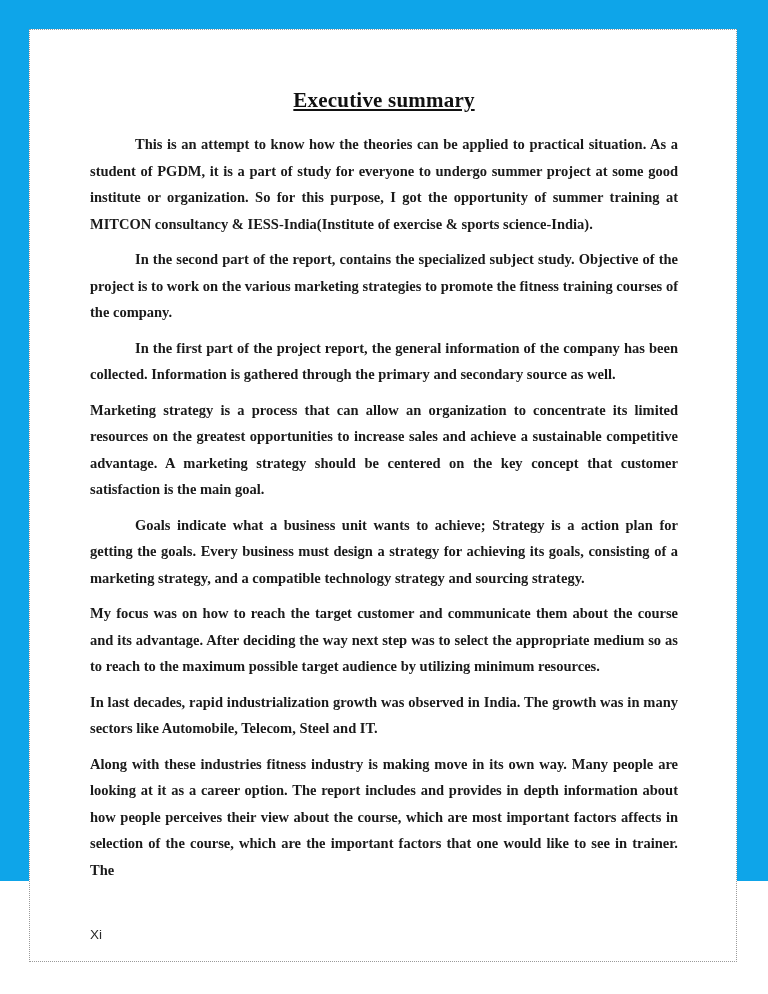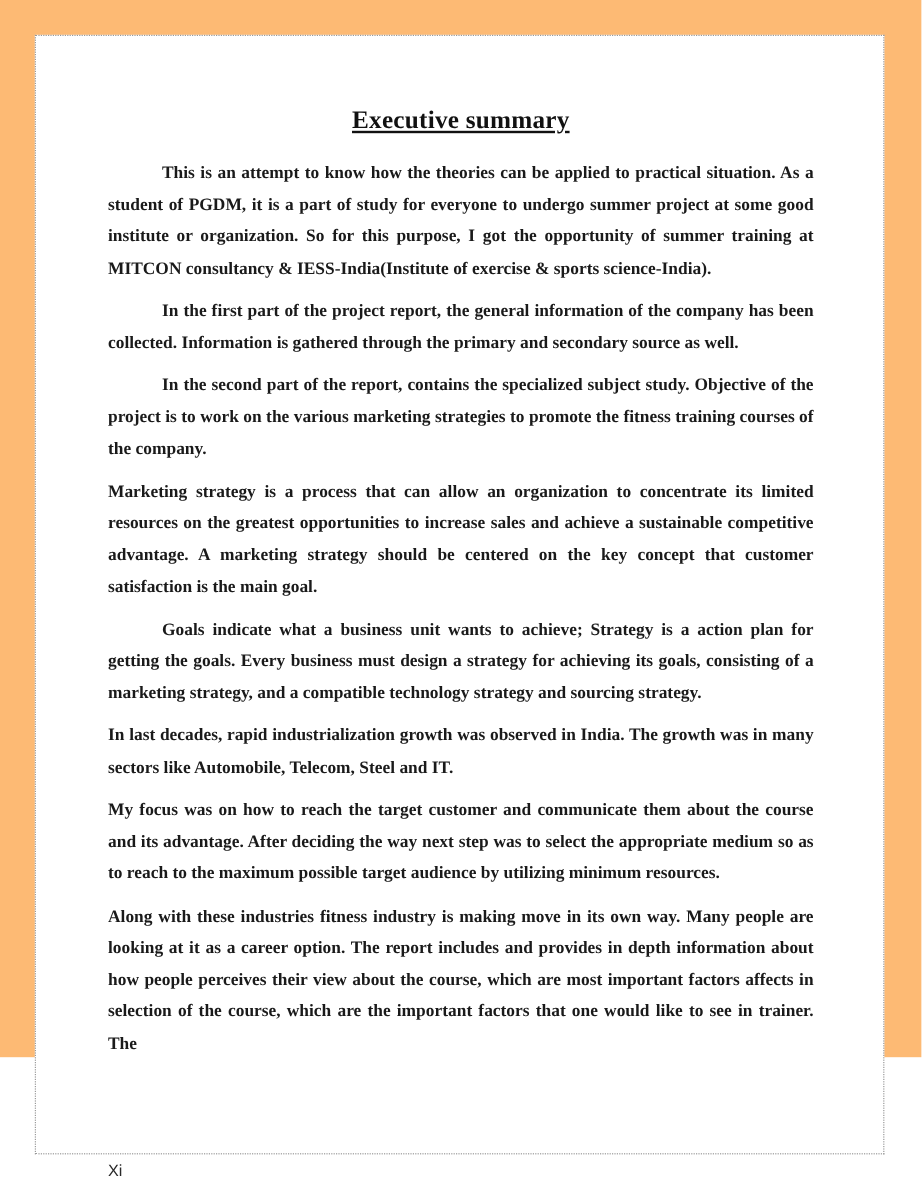--- a/index.html
+++ b/index.html
@@ -8,21 +8,21 @@
     height: 994px;
     background: #ffffff;
     font-family: "Liberation Serif", "DejaVu Serif", serif;
     color: #151515;
     overflow: hidden;
   }
   .page {
     position: relative;
     width: 768px;
     height: 881px;
-    background: #fdba74;
+    background: #0ea5e9;
   }
   .page-border {
     position: absolute;
     left: 29px;
     top: 29px;
     width: 708px;
     height: 933px;
     border: 1px dotted #9a9a9a;
     background: #ffffff;
   }
@@ -54,43 +54,42 @@
   .para.indent {
     text-indent: 45px;
   }
   .page-number {
     position: absolute;
     left: 90px;
     top: 927px;
     font-family: "Liberation Sans", "DejaVu Sans", sans-serif;
     font-size: 13.5px;
     color: #2a2a2a;
-    margin-top: 41px;
   }
 </style>
 </head>
 <body>
 
 <div class="page">
   <div class="page-border"></div>
 
   <div class="content">
     <h1 class="doc-title">Executive summary</h1>
 
     <p class="para indent">This is an attempt to know how the theories can be applied to practical situation. As a student of PGDM, it is a part of study for everyone to undergo summer project at some good institute or organization. So for this purpose, I got the opportunity of summer training at MITCON consultancy &amp; IESS-India(Institute of exercise &amp; sports science-India).</p>
 
+    <p class="para indent">In the second part of the report, contains the specialized subject study. Objective of the project is to work on the various marketing strategies to promote the fitness training courses of the company.</p>
+
     <p class="para indent">In the first part of the project report, the general information of the company has been collected. Information is gathered through the primary and secondary source as well.</p>
-
-    <p class="para indent">In the second part of the report, contains the specialized subject study. Objective of the project is to work on the various marketing strategies to promote the fitness training courses of the company.</p>
 
     <p class="para">Marketing strategy is a process that can allow an organization to concentrate its limited resources on the greatest opportunities to increase sales and achieve a sustainable competitive advantage. A marketing strategy should be centered on the key concept that customer satisfaction is the main goal.</p>
 
     <p class="para indent">Goals indicate what a business unit wants to achieve; Strategy is a action plan for getting the goals. Every business must design a strategy for achieving its goals, consisting of a marketing strategy, and a compatible technology strategy and sourcing strategy.</p>
 
+    <p class="para">My focus was on how to reach the target customer and communicate them about the course and its advantage. After deciding the way next step was to select the appropriate medium so as to reach to the maximum possible target audience by utilizing minimum resources.</p>
+
     <p class="para">In last decades, rapid industrialization growth was observed in India. The growth was in many sectors like Automobile, Telecom, Steel and IT.</p>
-
-    <p class="para">My focus was on how to reach the target customer and communicate them about the course and its advantage. After deciding the way next step was to select the appropriate medium so as to reach to the maximum possible target audience by utilizing minimum resources.</p>
 
     <p class="para">Along with these industries fitness industry is making move in its own way. Many people are looking at it as a career option. The report includes and provides in depth information about how people perceives their view about the course, which are most important factors affects in selection of the course, which are the important factors that one would like to see in trainer. The</p>
   </div>
 
   <div class="page-number">Xi</div>
 </div>
 
 </body></html>

